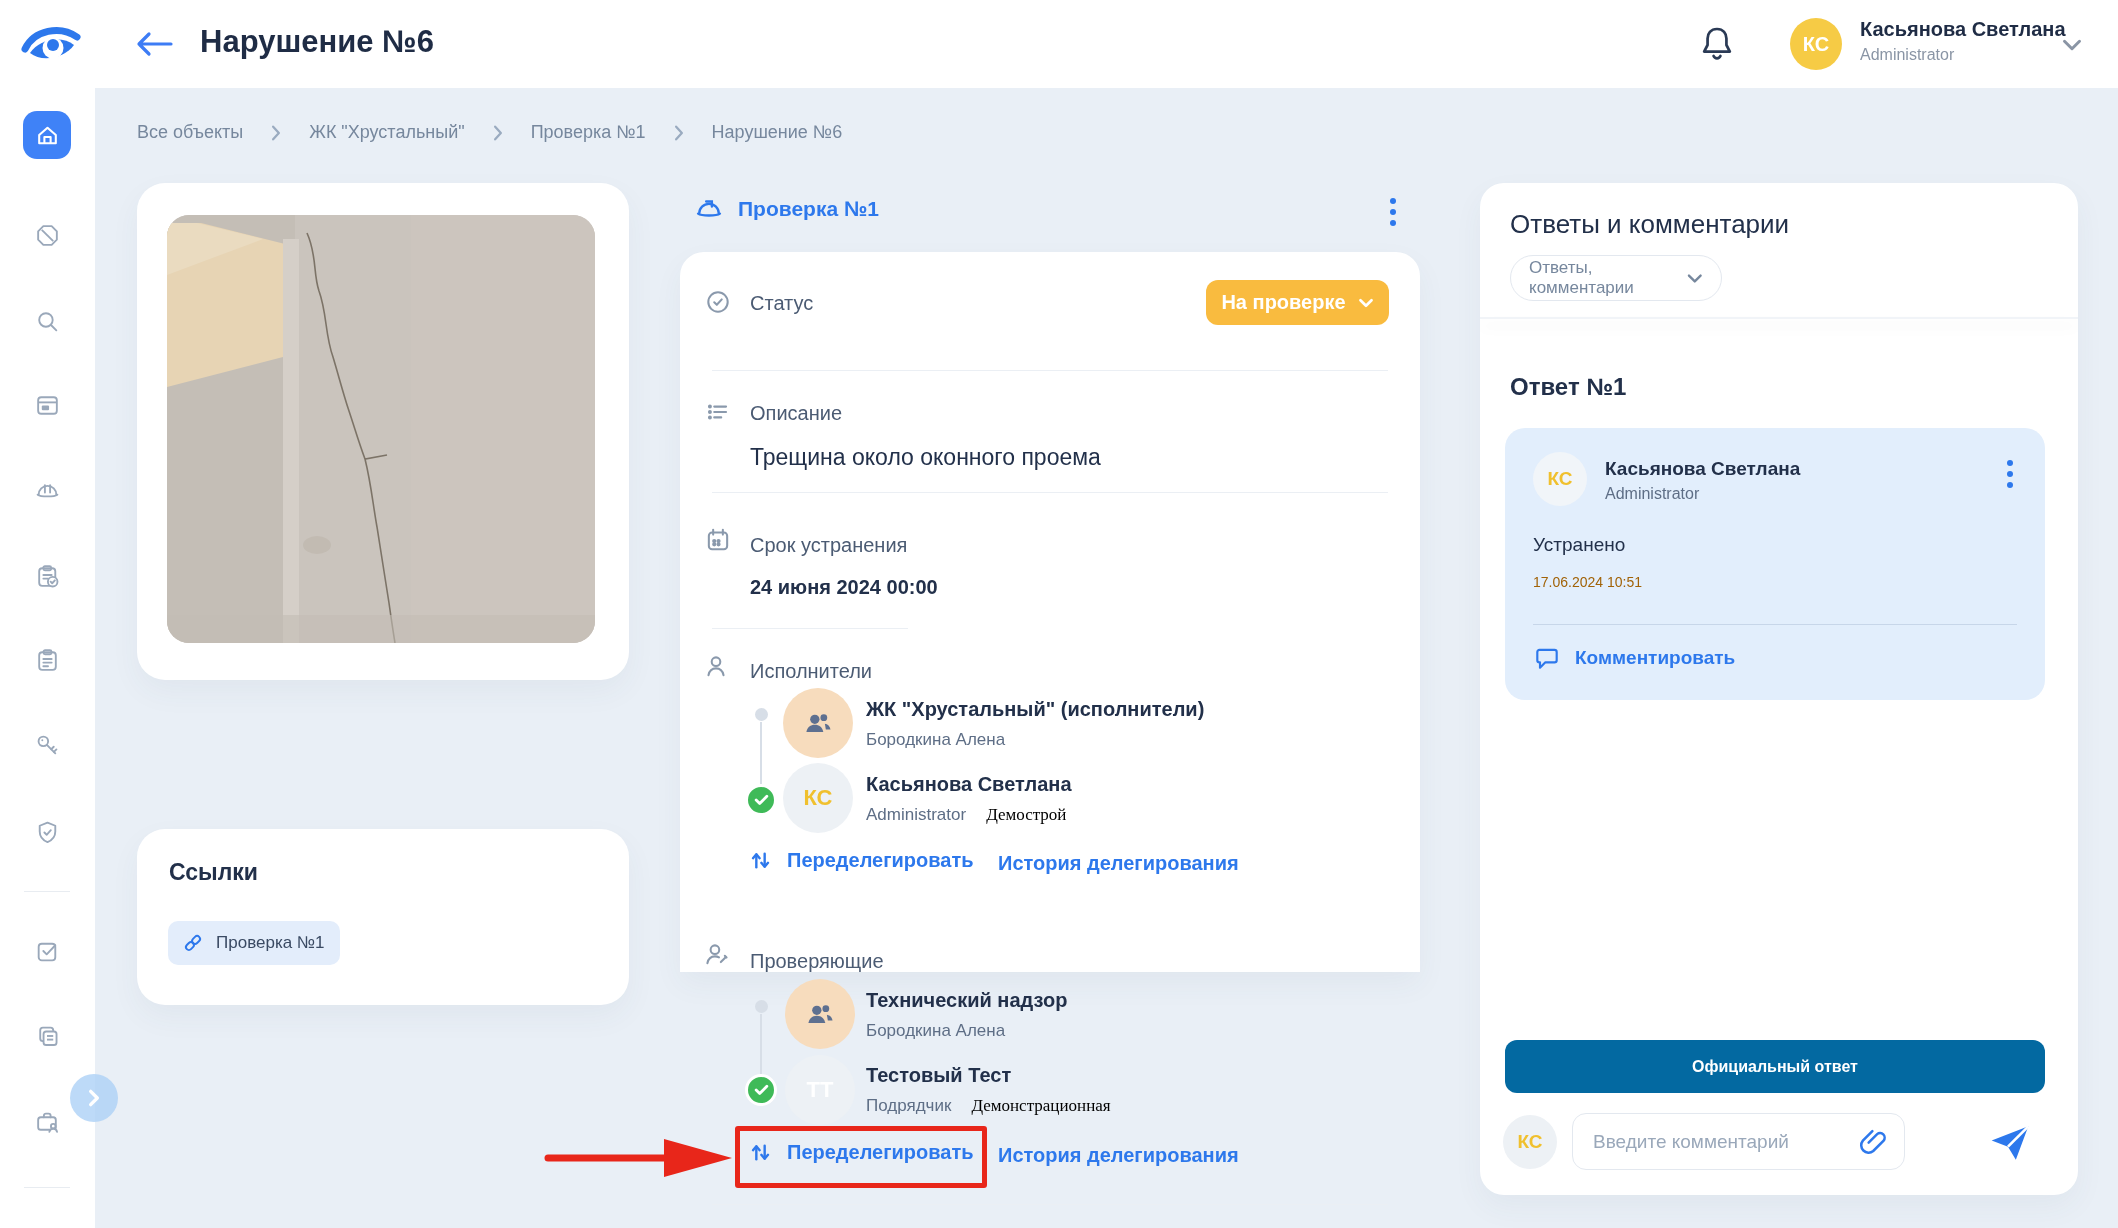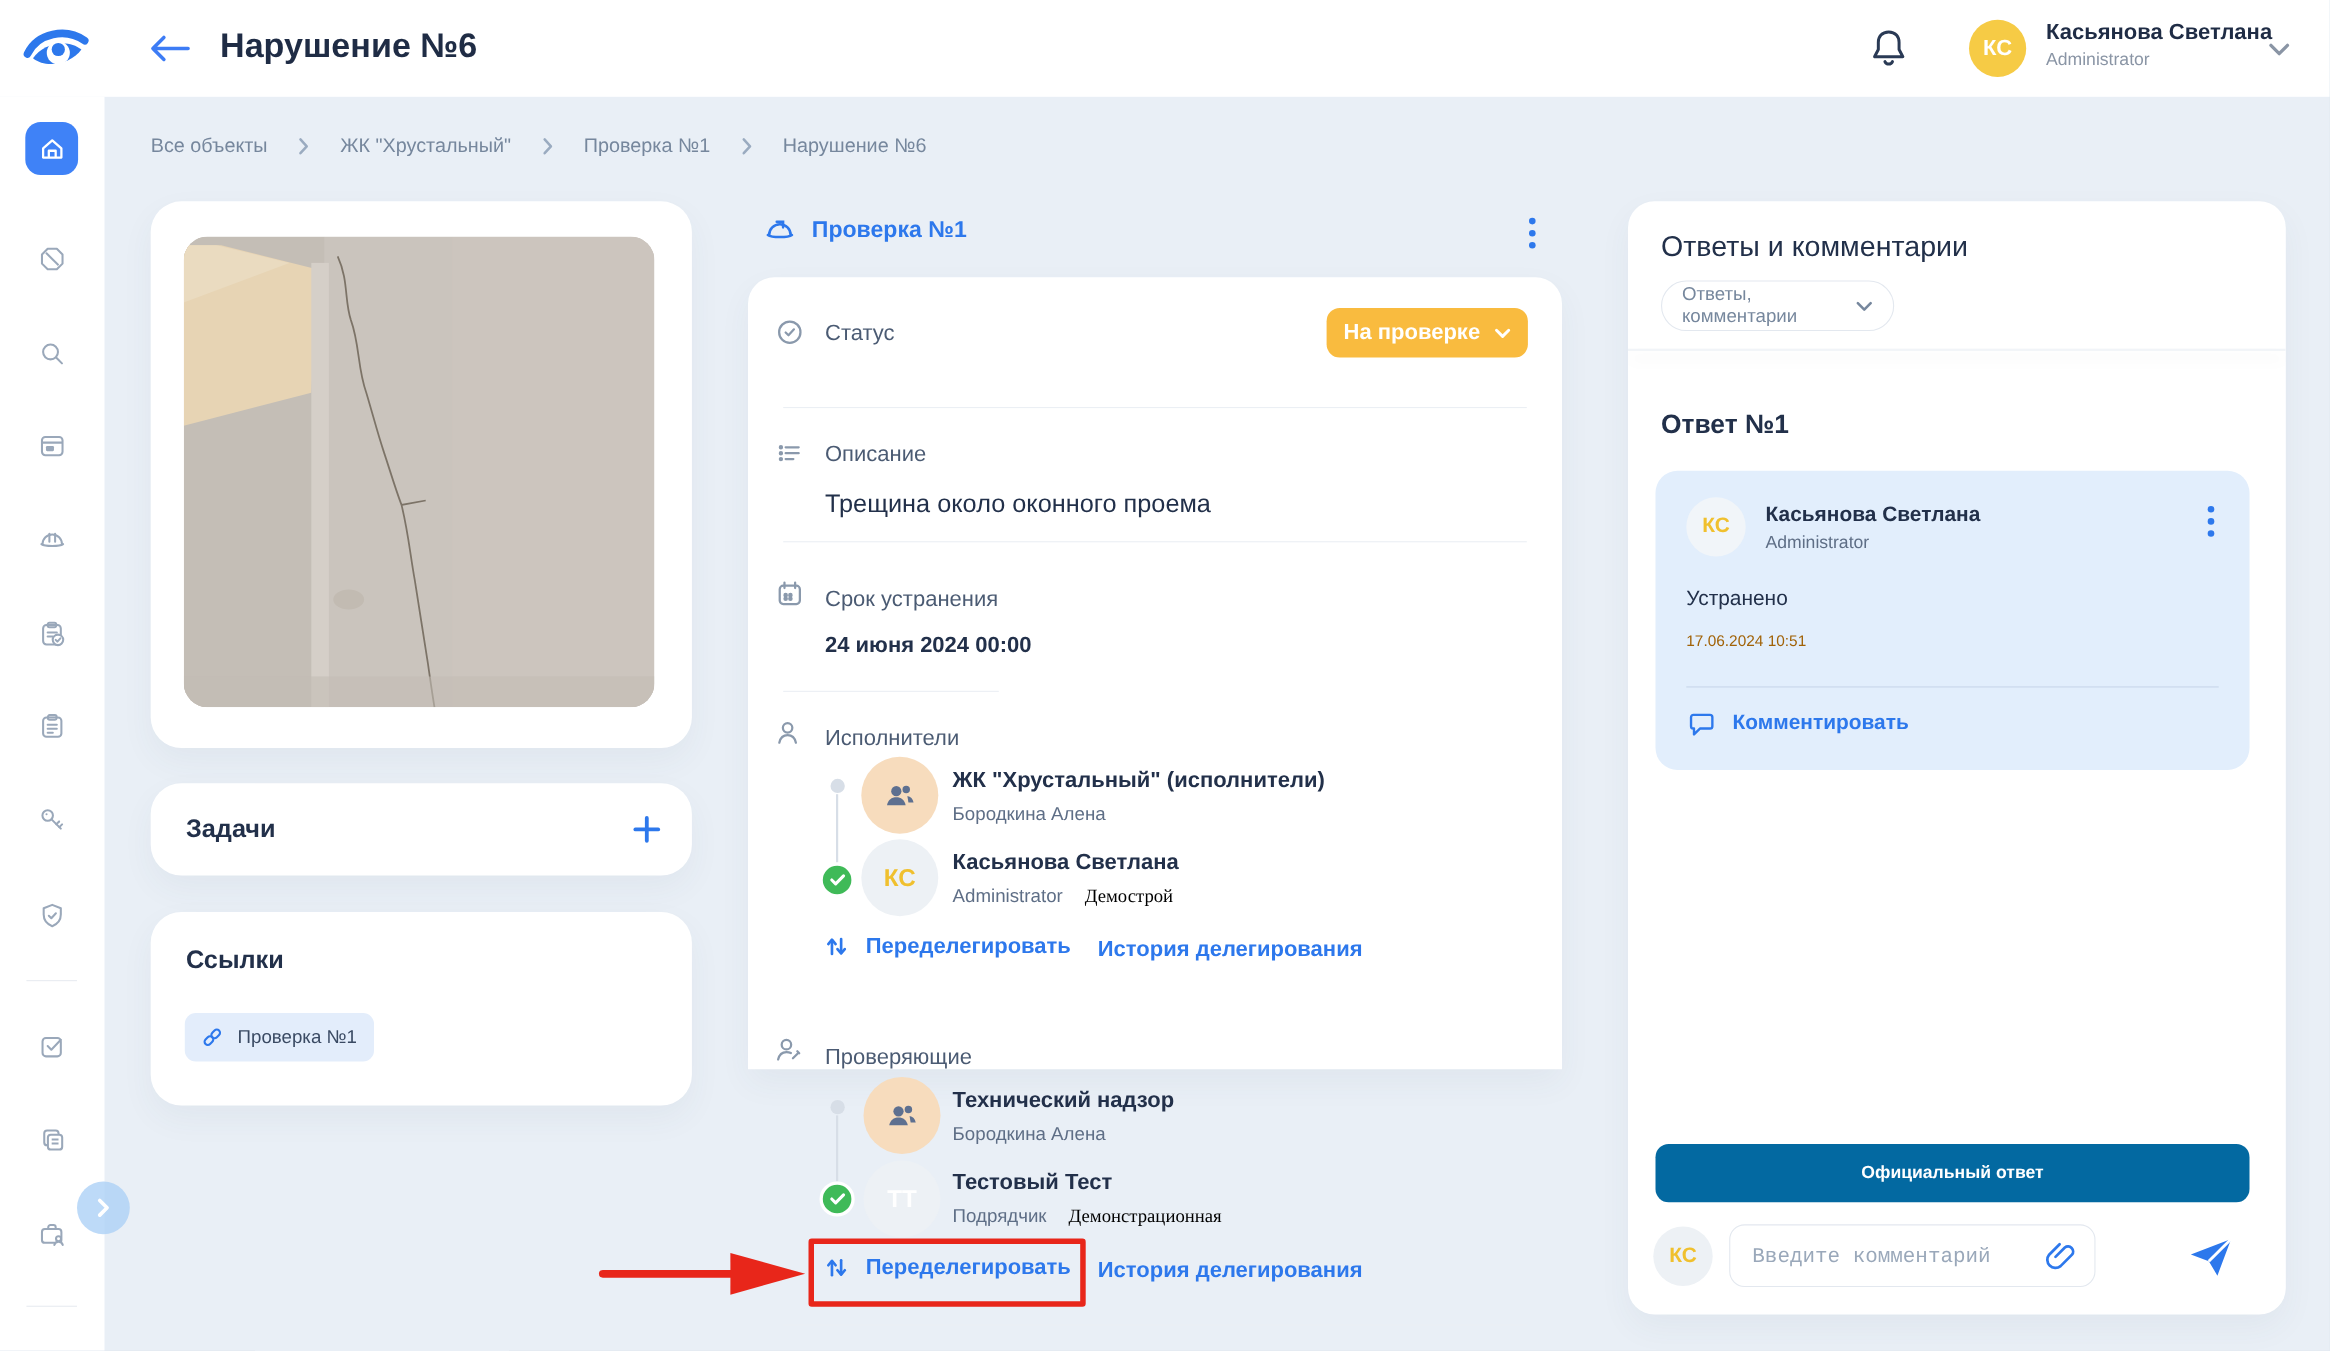--- a/index.html
+++ b/index.html
@@ -96,21 +96,21 @@
   .rc-status{position:absolute;left:28px;top:106px;font-size:19px;color:#22304A;}
   .rc-date{position:absolute;left:28px;top:146px;font-size:14px;color:#a16207;}
   .rc-div{position:absolute;left:28px;top:196px;width:484px;height:1px;background:#C7D6E9;}
   .rc-comment{position:absolute;left:28px;top:216px;display:flex;align-items:center;gap:14px;cursor:pointer;}
   .rc-comment span{font-size:19px;font-weight:bold;color:#2D78EC;}
   .r-official{position:absolute;left:25px;top:857px;width:540px;height:53px;background:#0369a1;border-radius:12px;
               display:flex;align-items:center;justify-content:center;color:#FFFFFF;font-size:16px;font-weight:bold;cursor:pointer;}
   .r-cavatar{position:absolute;left:23px;top:932px;width:54px;height:54px;border-radius:50%;background:#EDF1F5;
              display:flex;align-items:center;justify-content:center;font-size:19px;font-weight:bold;color:#F0C02E;}
   .r-input{position:absolute;left:92px;top:930px;width:333px;height:57px;border:1.5px solid #E3E8EF;border-radius:14px;
-           font-size:19px;color:#22304A;padding:0 56px 0 20px;outline:none;font-family:Liberation Mono, monospace;}
+           font-size:19px;color:#22304A;padding:0 56px 0 20px;outline:none;font-family:Liberation Sans, sans-serif;}
   .r-input::placeholder{color:#9AA8BA;}
   .r-clip{position:absolute;left:378px;top:944px;width:30px;height:30px;cursor:pointer;}
   .r-send{position:absolute;left:508px;top:940px;width:44px;height:40px;cursor:pointer;}
 
   
   .anno-box{position:absolute;left:735px;top:1126px;width:252px;height:62px;border:5px solid #E8261A;border-radius:3px;z-index:40;}
   .anno-arrow{position:absolute;left:540px;top:1134px;width:200px;height:48px;z-index:40;}
 
   svg{display:block;}
 </style>
@@ -279,29 +279,20 @@
         <polygon points="0,8 34,8 122,30 116,142 0,172" fill="#E7D4B4"></polygon>
         <polygon points="0,8 30,8 96,24 0,60" fill="#EADBC0"></polygon>
         <rect x="116" y="24" width="16" height="404" fill="#D5CFC8"></rect>
         <path d="M140 18 C150 40, 146 58, 152 76 C160 98, 158 120, 166 142 C172 162, 176 178, 182 196 C188 214, 192 228, 198 244 L220 240 M198 244 C204 268, 206 290, 210 312 C214 338, 218 362, 222 388 C224 402, 226 416, 228 428" stroke="#6E6558" stroke-width="1.6" fill="none" opacity="0.85"></path>
         <ellipse cx="150" cy="330" rx="14" ry="9" fill="#C2BBB2"></ellipse>
         <rect x="0" y="400" width="428" height="28" fill="#C3BCB4" opacity="0.6"></rect>
       </svg>
     </div>
   </div>
 
-  <div class="card tasks-card">
-    <div class="card-title" style="top:28px;">Задачи</div>
-    <div class="plus-btn">
-      <svg viewBox="0 0 26 26" width="30" height="30" fill="none" stroke="#2D78EC" stroke-width="3" stroke-linecap="round">
-        <line x1="13" y1="4" x2="13" y2="22"></line>
-          <line x1="4" y1="13" x2="22" y2="13"></line>
-      </svg>
-    </div>
-  </div>
 
   <div class="card links-card">
     <div class="card-title" style="top:30px;">Ссылки</div>
     <div class="link-chip">
       <svg viewBox="0 0 24 24" width="22" height="22" fill="none" stroke="#2D78EC" stroke-width="2.1">
         <g transform="rotate(-45 12 12)">
           <rect x="2.5" y="8.8" width="9.5" height="6.4" rx="3.2"></rect>
           <rect x="12" y="8.8" width="9.5" height="6.4" rx="3.2"></rect>
         </g>
       </svg>

